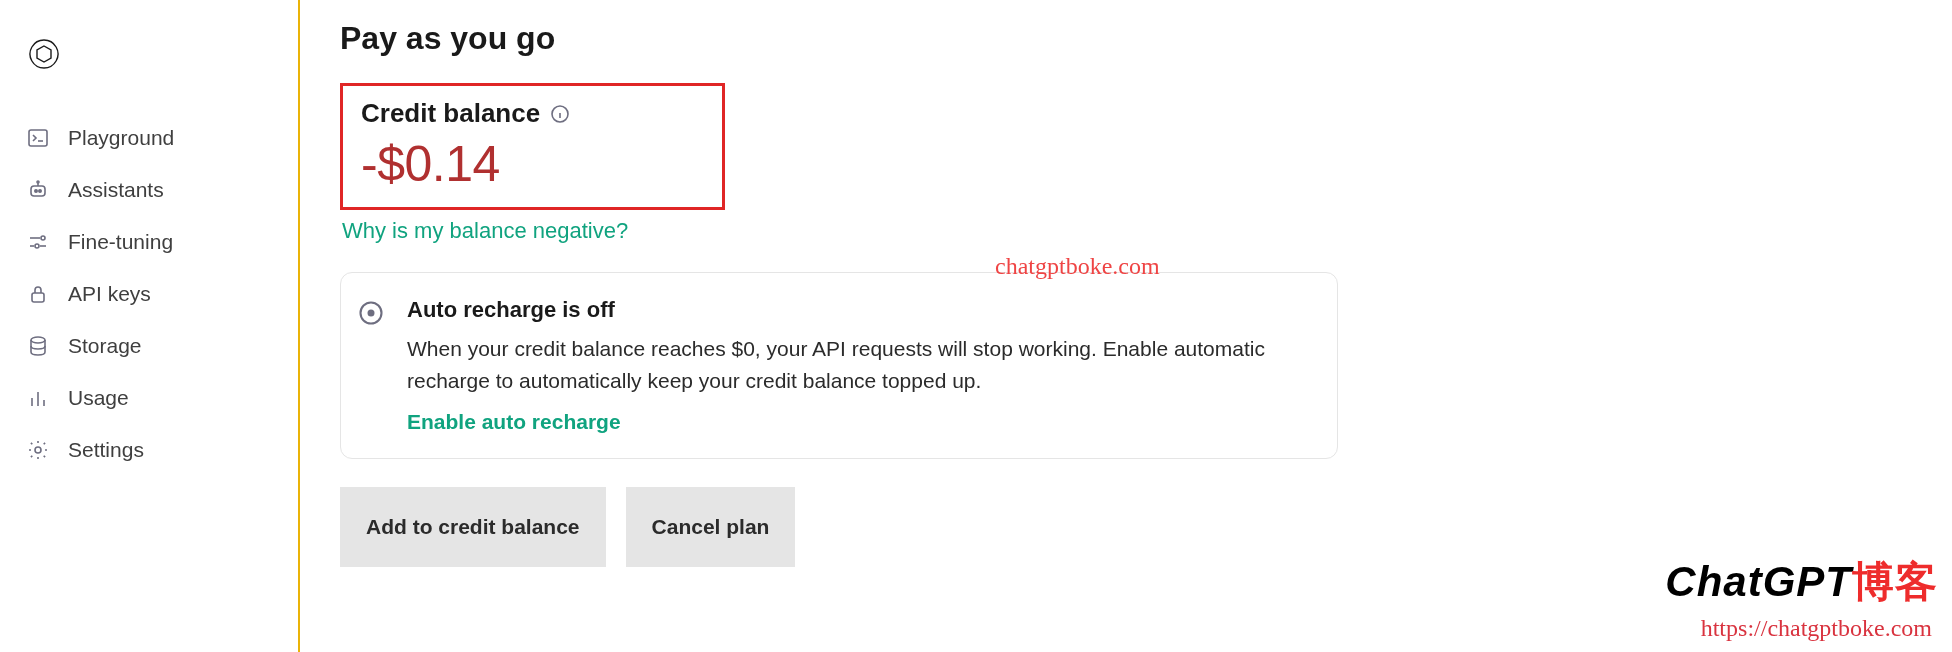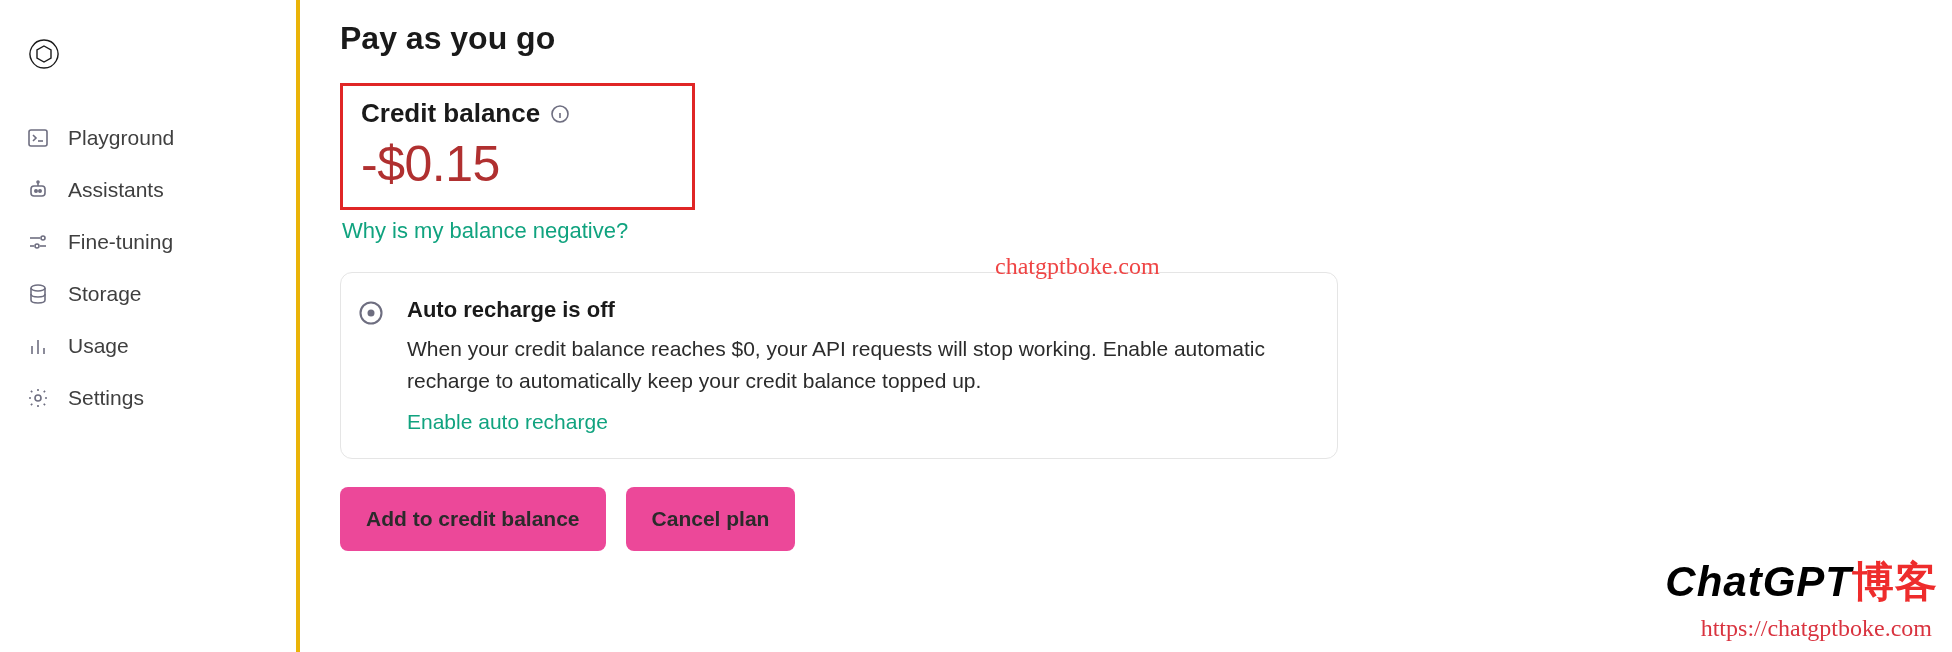--- a/index.html
+++ b/index.html
@@ -11,21 +11,21 @@
       height: 652px;
       overflow: hidden;
       position: relative;
     }
     .layout {
       display: flex;
       height: 100%;
     }
     .sidebar {
       width: 300px;
-      border-right: 4px solid #eab308;
+      border-right: 2px solid #eab308;
       padding: 24px 0;
       display: flex;
       flex-direction: column;
     }
     .logo-wrap {
       padding: 10px 24px 36px 24px;
     }
     .logo {
       width: 40px;
       height: 40px;
@@ -68,21 +68,21 @@
     }
     .page-title {
       font-size: 32px;
       font-weight: 700;
       margin-bottom: 26px;
       color: #1a1a1a;
     }
     .balance-box {
       border: 3px solid #e02626;
       padding: 12px 18px 14px 18px;
-      width: 355px;
+      width: 385px;
       margin-bottom: 6px;
     }
     .balance-label-row {
       display: flex;
       align-items: center;
       gap: 10px;
       margin-bottom: 6px;
     }
     .balance-label {
       font-size: 26px;
@@ -132,33 +132,33 @@
       color: #1a1a1a;
     }
     .card-desc {
       font-size: 21px;
       color: #2b2b2b;
       line-height: 1.5;
       margin-bottom: 14px;
     }
     .card-link {
       font-size: 21px;
-      font-weight: 400;
+      font-weight: 700;
       color: #10a37f;
       cursor: pointer;
     }
     .button-row {
       display: flex;
       gap: 20px;
     }
     .btn {
-      background: #ec4899;
+      background: #e5e5e5;
       border: none;
-      border-radius: 8px;
-      padding: 20px 26px;
+      border-radius: 0;
+      padding: 28px 26px;
       font-size: 21px;
       font-weight: 600;
       color: #2b2b2b;
       cursor: pointer;
     }
     .watermark-center {
       position: absolute;
       top: 253px;
       left: 695px;
       color: #ef4444;
@@ -239,20 +239,29 @@
               <path d="M4 16h4"></path>
               <circle cx="11" cy="16" r="2"></circle>
               <path d="M14 16h6"></path>
             </svg>
         </span>
         <span>Fine-tuning</span>
       </div>
       <div class="nav-item">
         <span class="icon">
           <svg viewBox="0 0 24 24">
+              <rect x="6" y="11" width="12" height="9" rx="2"></rect>
+              <path d="M9 11V8a3 3 0 0 1 6 0v3"></path>
+            </svg>
+        </span>
+        <span>API keys</span>
+      </div>
+      <div class="nav-item">
+        <span class="icon">
+          <svg viewBox="0 0 24 24">
               <ellipse cx="12" cy="6" rx="7" ry="3"></ellipse>
               <path d="M5 6v6c0 1.7 3.1 3 7 3s7-1.3 7-3V6"></path>
               <path d="M5 12v6c0 1.7 3.1 3 7 3s7-1.3 7-3v-6"></path>
             </svg>
         </span>
         <span>Storage</span>
       </div>
       <div class="nav-item">
         <span class="icon">
           <svg viewBox="0 0 24 24">
@@ -282,21 +291,21 @@
       <div class="balance-label-row">
         <span class="balance-label">Credit balance</span>
         <span class="info-icon">
           <svg viewBox="0 0 20 20">
               <circle cx="10" cy="10" r="8"></circle>
               <path d="M10 6.5h0"></path>
               <path d="M10 9v5"></path>
             </svg>
         </span>
       </div>
-      <div class="balance-amount">-$0.15</div>
+      <div class="balance-amount">-$0.14</div>
     </div>
 
     <div class="neg-link">Why is my balance negative?</div>
 
     <div class="card">
       <span class="record-icon">
         <svg viewBox="0 0 24 24">
             <circle cx="12" cy="12" r="9"></circle>
             <circle cx="12" cy="12" r="3" fill="#6e6e80" stroke="none"></circle>
           </svg>

